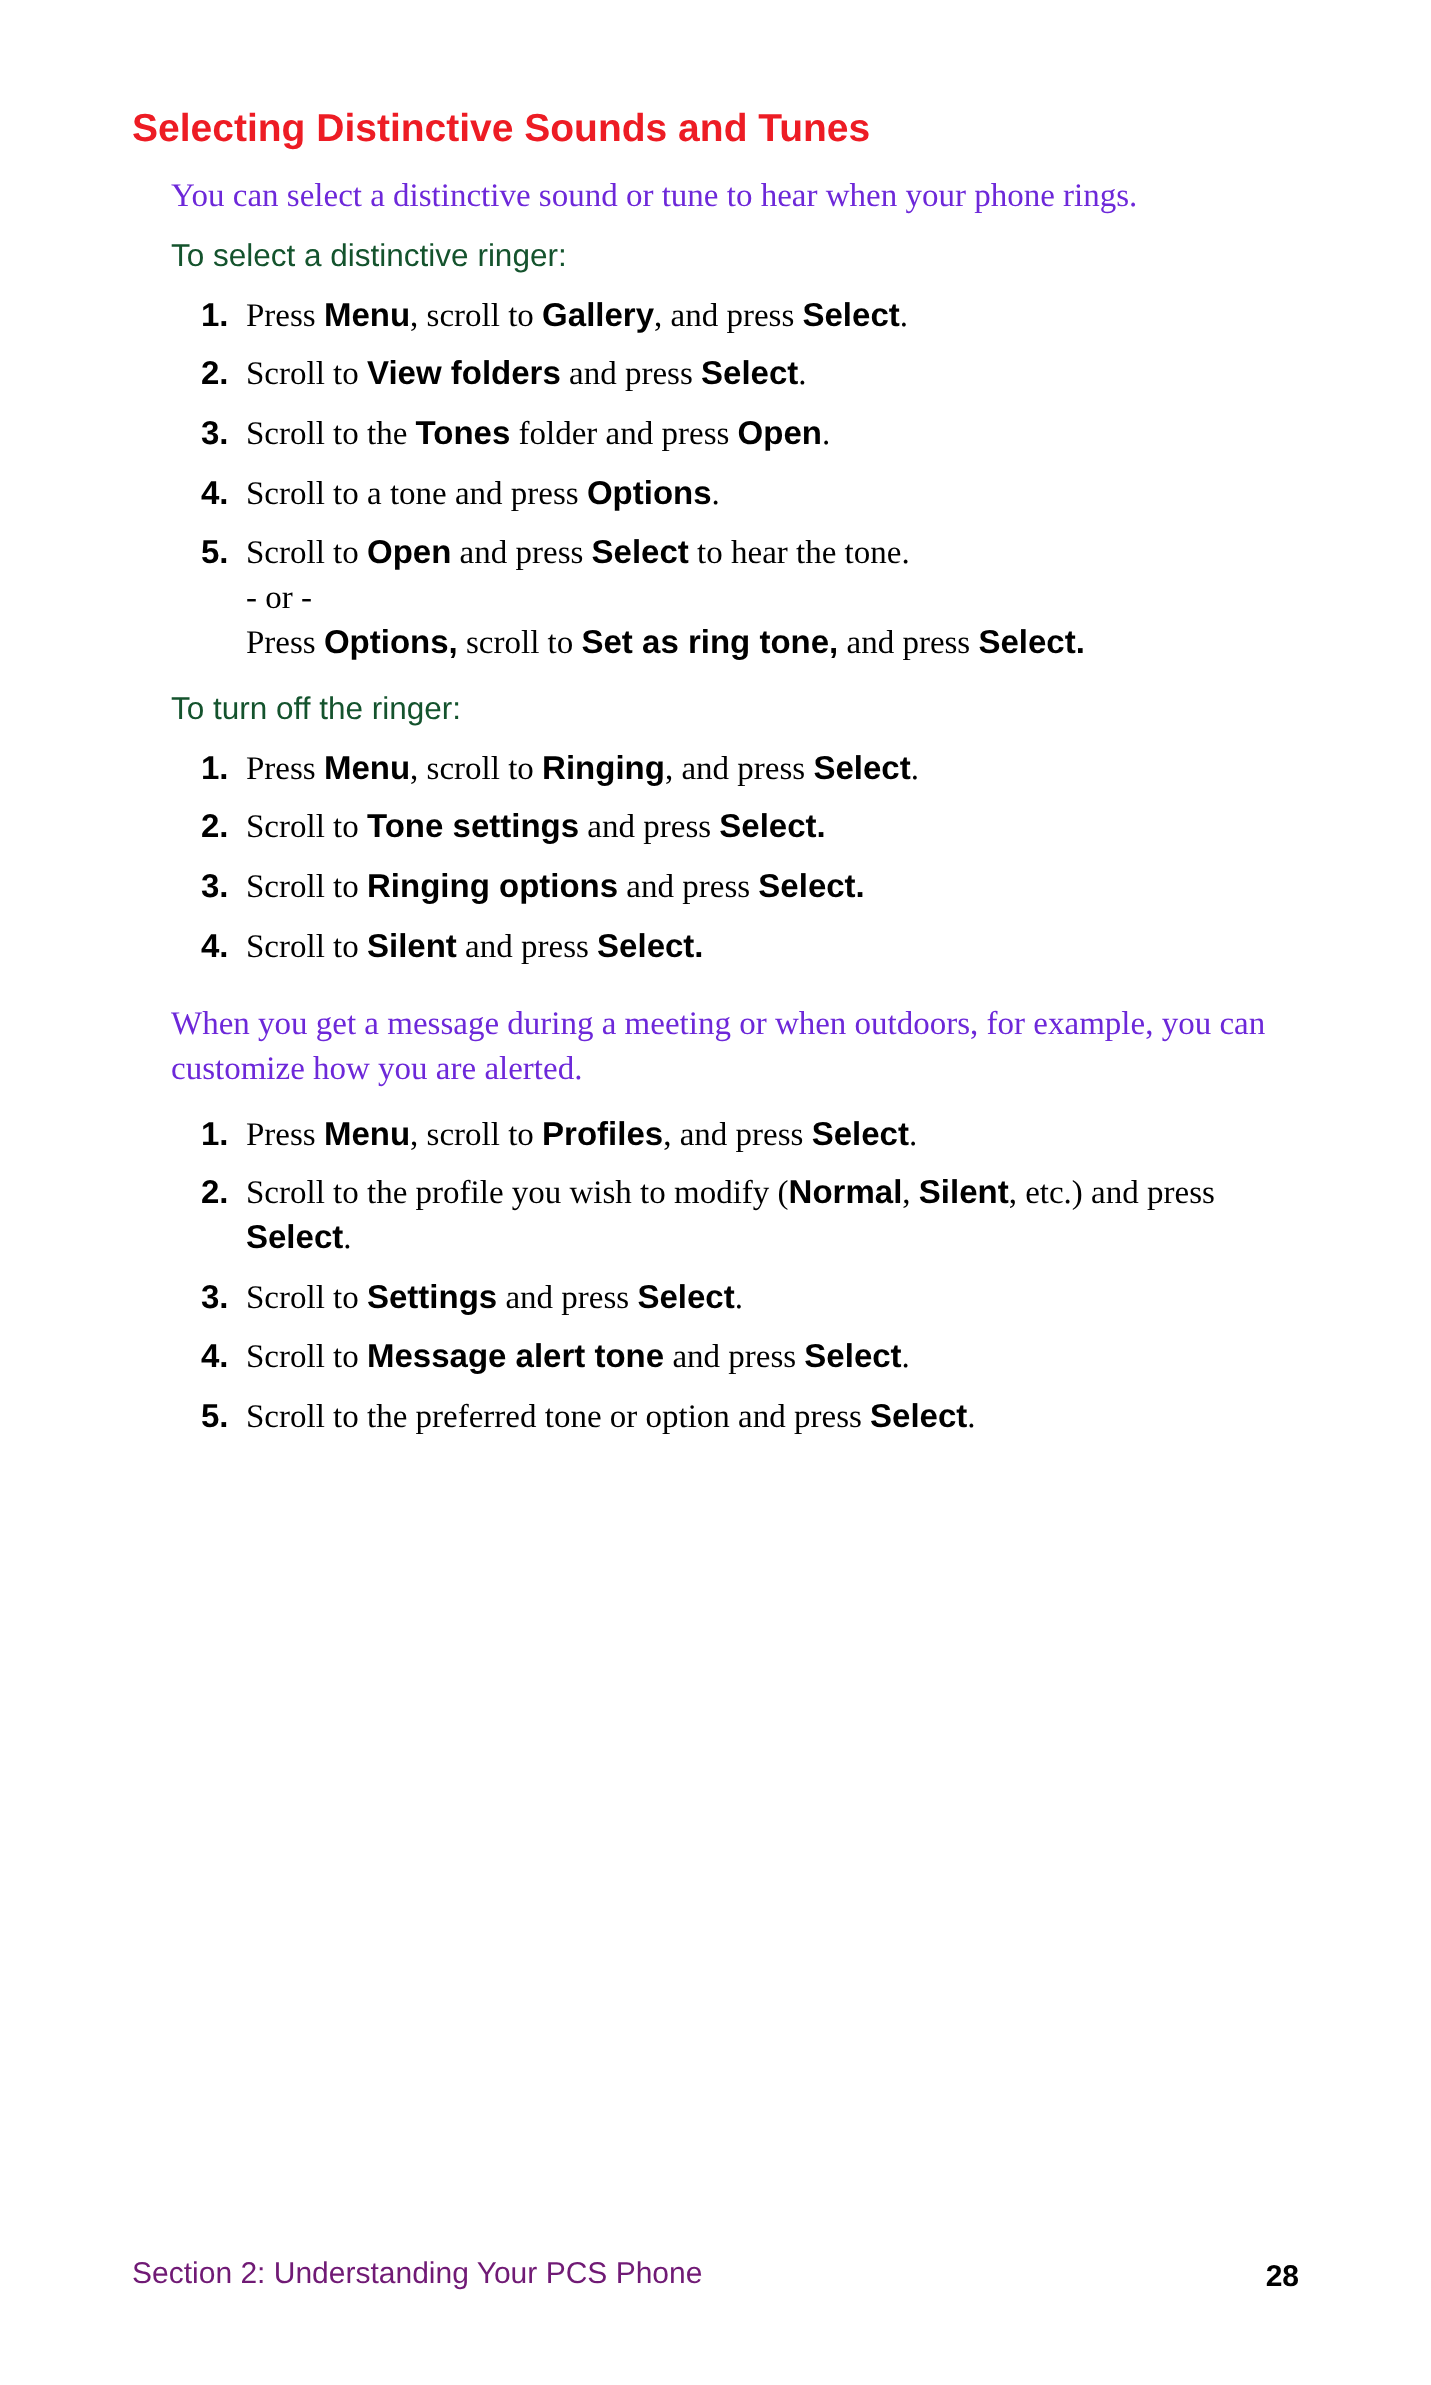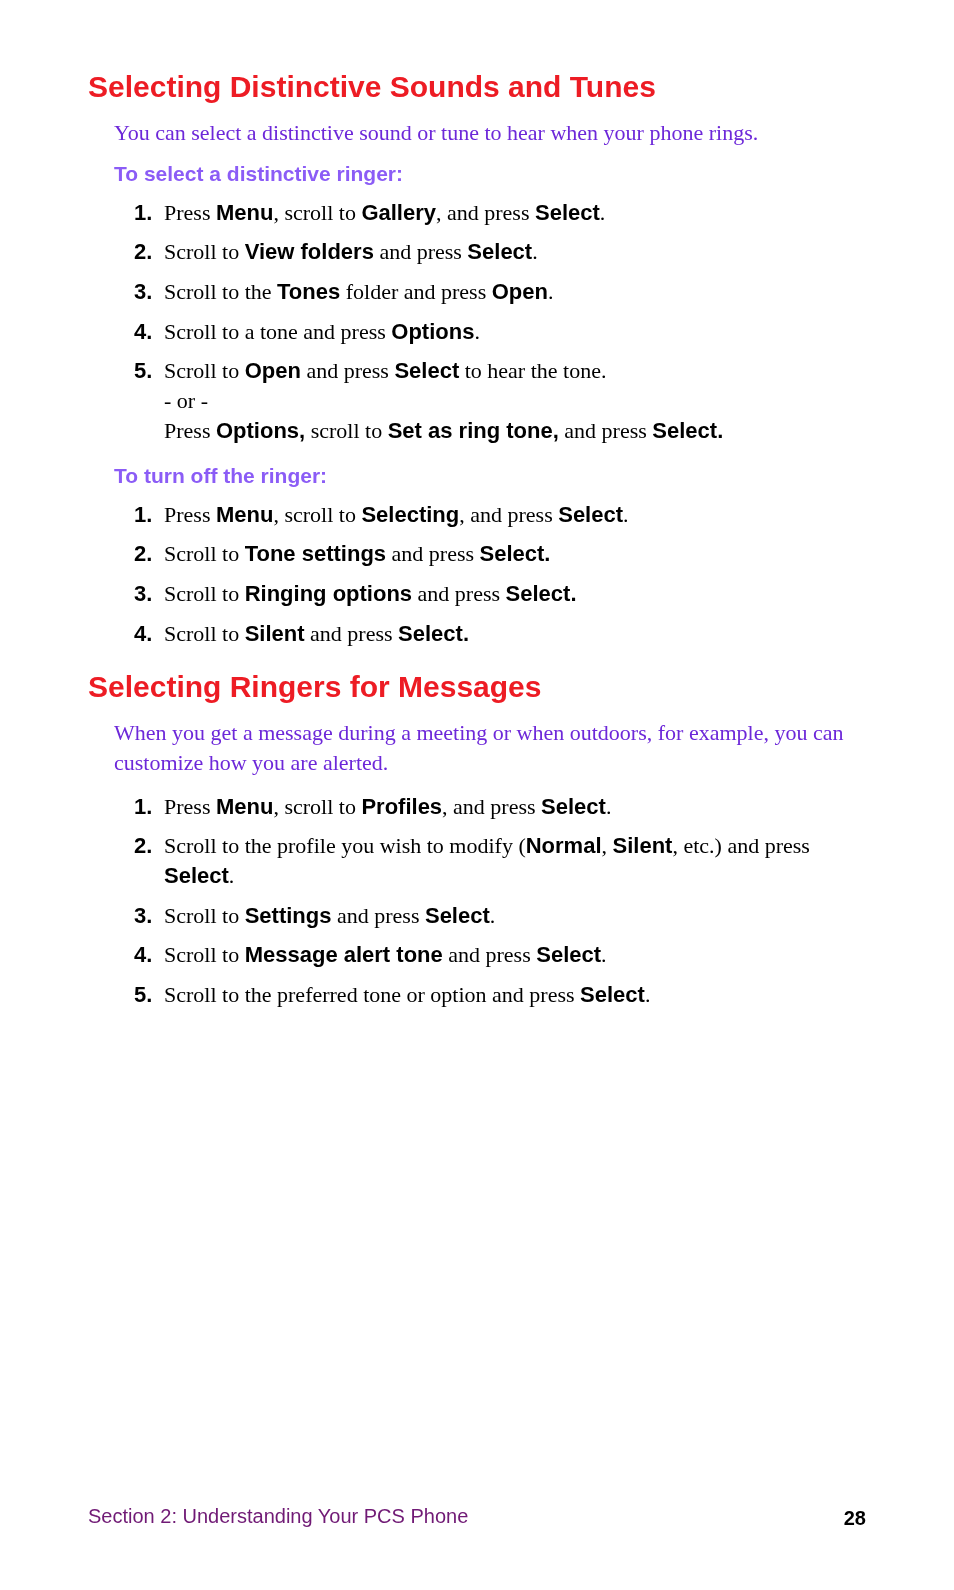--- a/index.html
+++ b/index.html
@@ -8,37 +8,37 @@
       height: 1590px;
       background: #fff;
       font-family: Georgia, 'Times New Roman', serif;
       position: relative;
       padding: 70px 88px 0 88px;
     }
     .heading-red {
       font-family: Arial, Helvetica, sans-serif;
       font-weight: bold;
       color: #ed1c24;
-      font-size: 30px;
+      font-size: 26px;
       margin-bottom: 14px;
     }
     .intro-text {
       font-size: 22px;
       line-height: 1.35;
       margin-left: 26px;
       margin-bottom: 14px;
       color: #6d28d9;
     }
     .sub-heading {
       font-family: Arial, Helvetica, sans-serif;
-      font-weight: bold;
+      font-weight: normal;
       font-size: 21px;
       margin-left: 26px;
       margin-bottom: 12px;
-      color: #8b5cf6;
+      color: #14532d;
     }
     .list {
       margin-left: 46px;
       margin-bottom: 18px;
     }
     .list-item {
       display: flex;
       margin-bottom: 10px;
       font-size: 22px;
       line-height: 1.35;
@@ -111,39 +111,38 @@
     <div class="list-item">
       <div class="list-num">5.</div>
       <div class="list-content"><span>Scroll to </span><span class="b">Open</span><span> and press </span><span class="b">Select</span><span> to hear the tone.</span><br><span>- or -</span><br><span>Press </span><span class="b">Options,</span><span> scroll to </span><span class="b">Set as ring tone,</span><span> and press </span><span class="b">Select.</span></div>
     </div>
   </div>
 
   <div class="sub-heading">To turn off the ringer:</div>
   <div class="list">
     <div class="list-item">
       <div class="list-num">1.</div>
-      <div class="list-content"><span>Press </span><span class="b">Menu</span><span>, scroll to </span><span class="b">Selecting</span><span>, and press </span><span class="b">Select</span><span>.</span></div>
+      <div class="list-content"><span>Press </span><span class="b">Menu</span><span>, scroll to </span><span class="b">Ringing</span><span>, and press </span><span class="b">Select</span><span>.</span></div>
     </div>
     <div class="list-item">
       <div class="list-num">2.</div>
       <div class="list-content"><span>Scroll to </span><span class="b">Tone settings</span><span> and press </span><span class="b">Select.</span></div>
     </div>
     <div class="list-item">
       <div class="list-num">3.</div>
       <div class="list-content"><span>Scroll to </span><span class="b">Ringing options</span><span> and press </span><span class="b">Select.</span></div>
     </div>
     <div class="list-item">
       <div class="list-num">4.</div>
       <div class="list-content"><span>Scroll to </span><span class="b">Silent</span><span> and press </span><span class="b">Select.</span></div>
     </div>
   </div>
 </div>
 
 <div class="section-block">
-  <div class="heading-red">Selecting Ringers for Messages</div>
   <div class="intro-text">When you get a message during a meeting or when outdoors, for example, you can customize how you are alerted.</div>
 
   <div class="list">
     <div class="list-item">
       <div class="list-num">1.</div>
       <div class="list-content"><span>Press </span><span class="b">Menu</span><span>, scroll to </span><span class="b">Profiles</span><span>, and press </span><span class="b">Select</span><span>.</span></div>
     </div>
     <div class="list-item">
       <div class="list-num">2.</div>
       <div class="list-content"><span>Scroll to the profile you wish to modify (</span><span class="b">Normal</span><span>, </span><span class="b">Silent</span><span>, etc.) and press </span><span class="b">Select</span><span>.</span></div>

